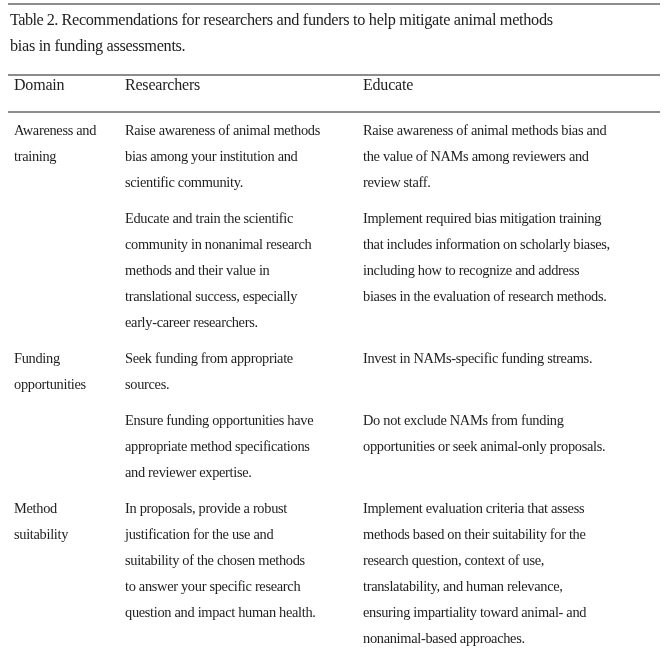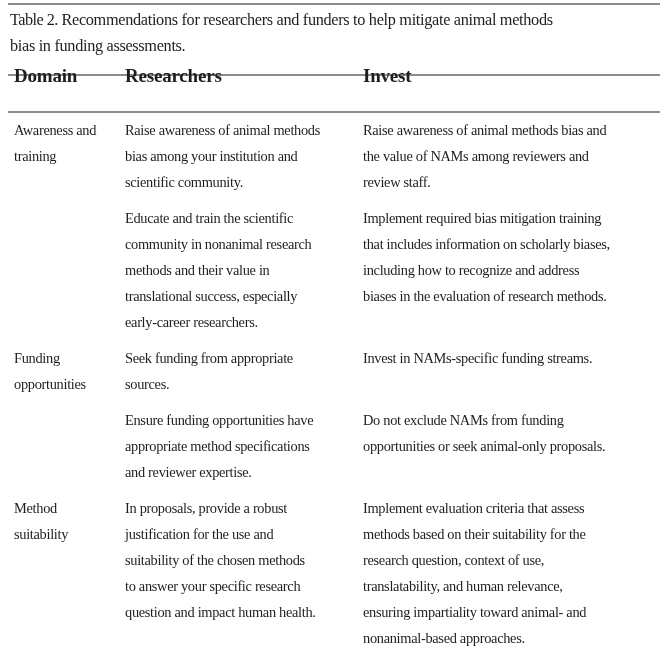--- a/index.html
+++ b/index.html
@@ -14,21 +14,21 @@
     font-size: 17.5px; line-height: 26px; letter-spacing: -0.35px;
     transform: scaleX(0.93); transform-origin: left top;
     width: 700px;
   }
   .caption .label { letter-spacing: -0.6px; }
   .rule { position: absolute; left: 8px; width: 652px; height: 2px; background: #8c8c8c; }
   .rule.r1 { top: 74px; }
   .rule.r2 { top: 111px; }
   .table { position: absolute; left: 0; top: 0; width: 668px; }
   .hdr {
-    position: absolute; top: 63px; font-weight: bold; font-size: 19px; line-height: 26px;
+    position: absolute; top: 72px; font-weight: normal; font-size: 16px; line-height: 26px;
     letter-spacing: -0.2px;
   }
   .cell {
     position: absolute; font-size: 15.5px; line-height: 26px; letter-spacing: -0.35px;
     transform: scaleX(0.93); transform-origin: left top; white-space: pre-line;
   }
   .c-domain { left: 14px; }
   .c-res { left: 125px; }
   .c-fund { left: 363px; }
   .hdr.c-domain { left: 14px; }
@@ -43,21 +43,21 @@
 <div class="caption">
   <div><span class="label">Table 2.</span><span> Recommendations for researchers and funders to help mitigate animal methods</span></div>
   <div>bias in funding assessments.</div>
 </div>
 
 <div class="rule r1"></div>
 
 <div class="table">
   <div class="hdr c-domain">Domain</div>
   <div class="hdr c-res">Researchers</div>
-  <div class="hdr c-fund">Invest</div>
+  <div class="hdr c-fund">Educate</div>
 
   <div class="rule r2"></div>
 
   <div>
     <div class="cell c-domain" style="top:117px">Awareness and
 training</div>
     <div class="cell c-res" style="top:117px">Raise awareness of animal methods
 bias among your institution and
 scientific community.</div>
     <div class="cell c-fund" style="top:117px">Raise awareness of animal methods bias and

